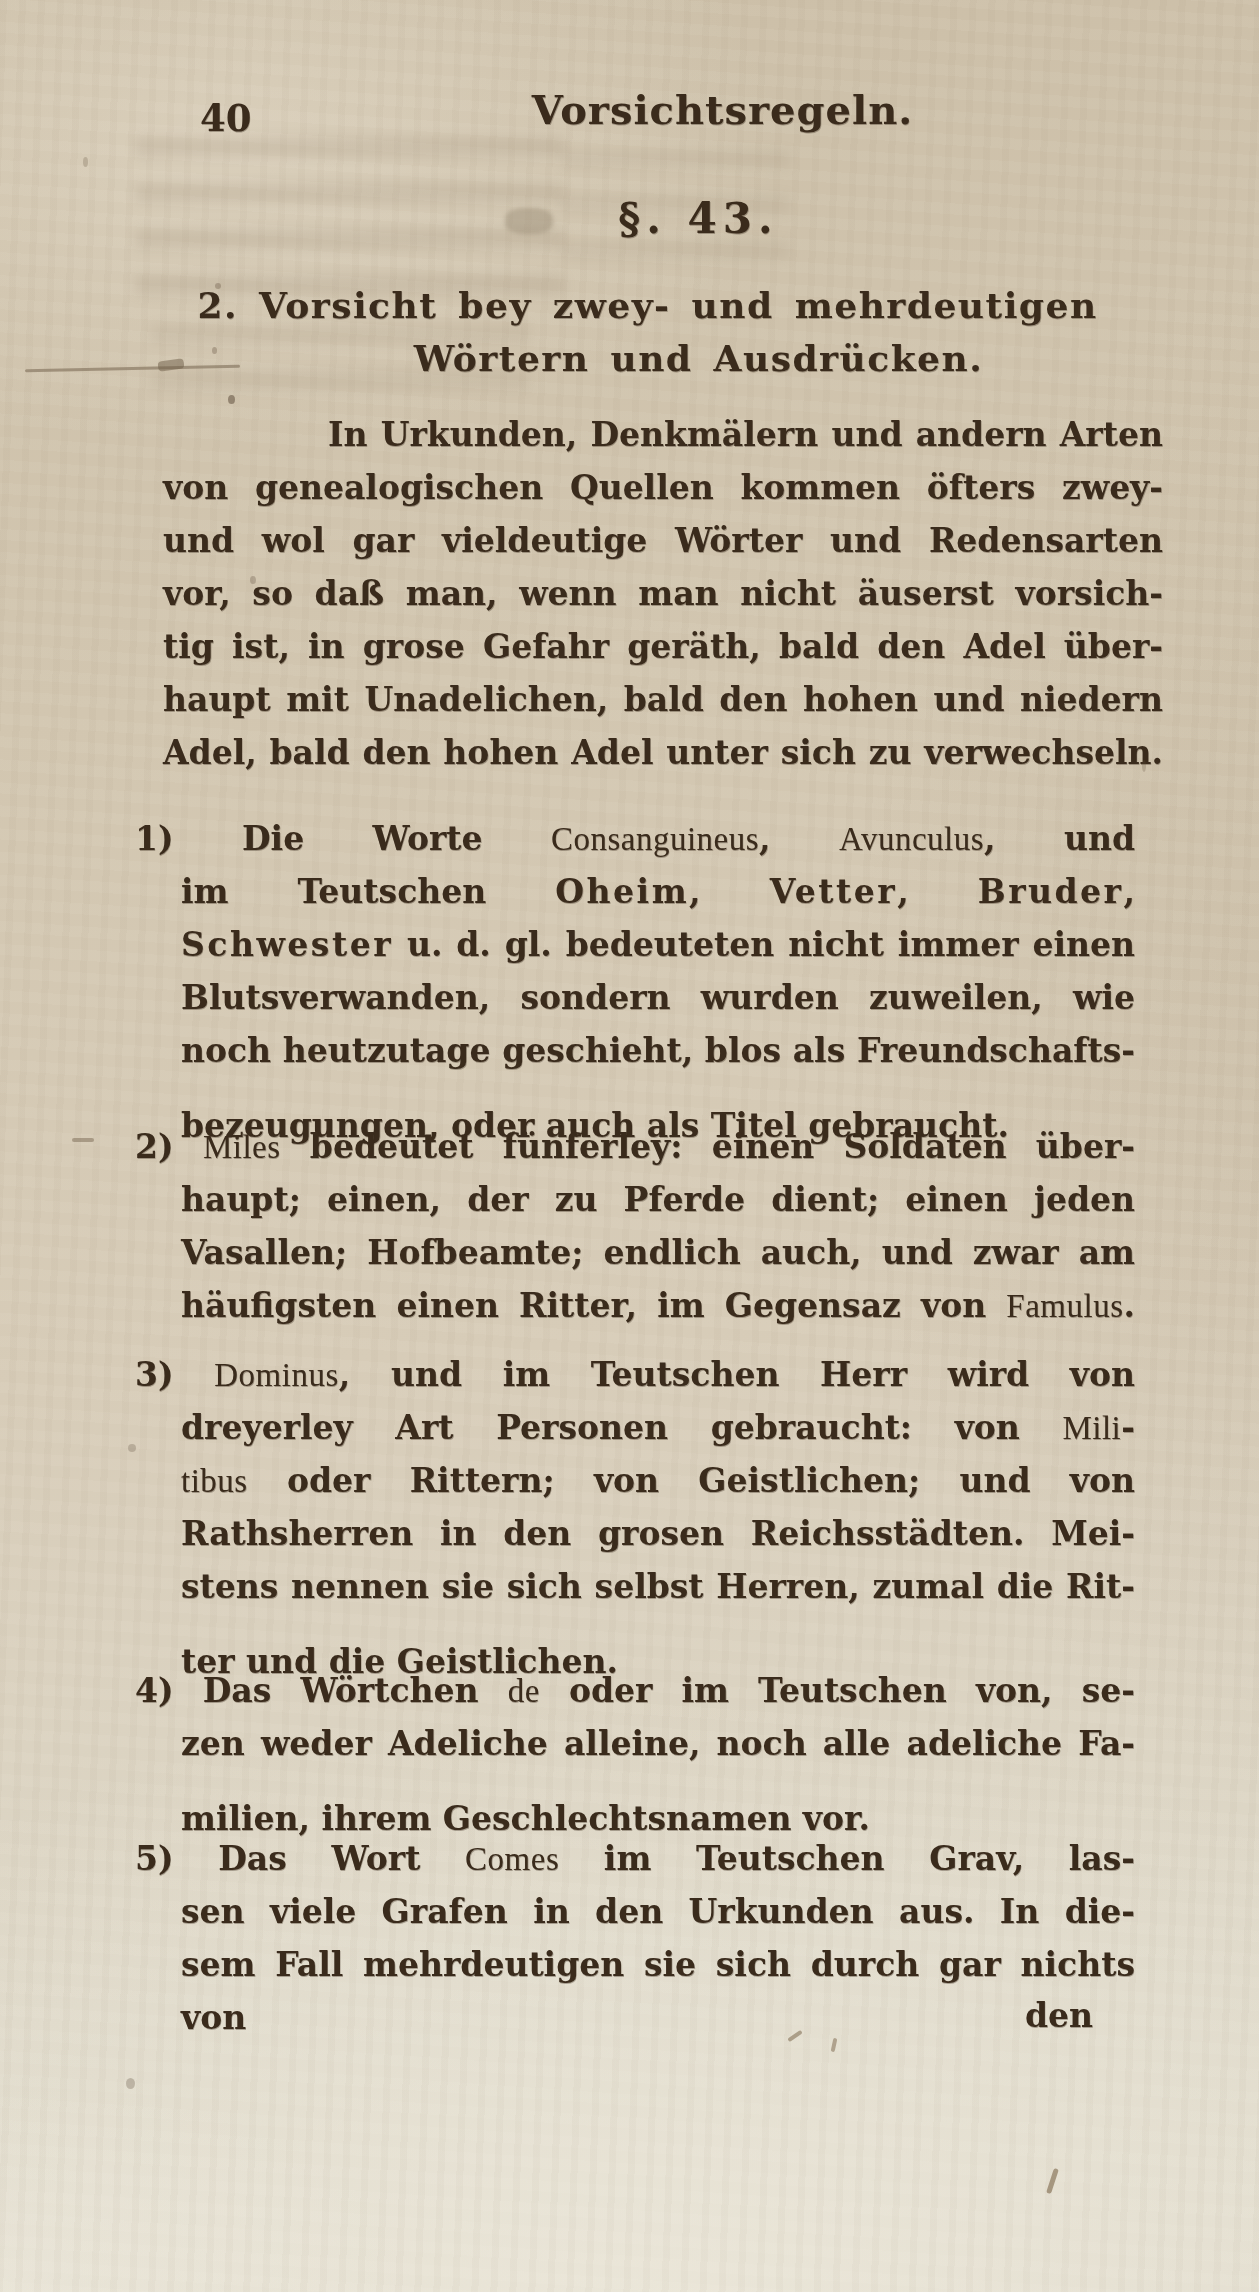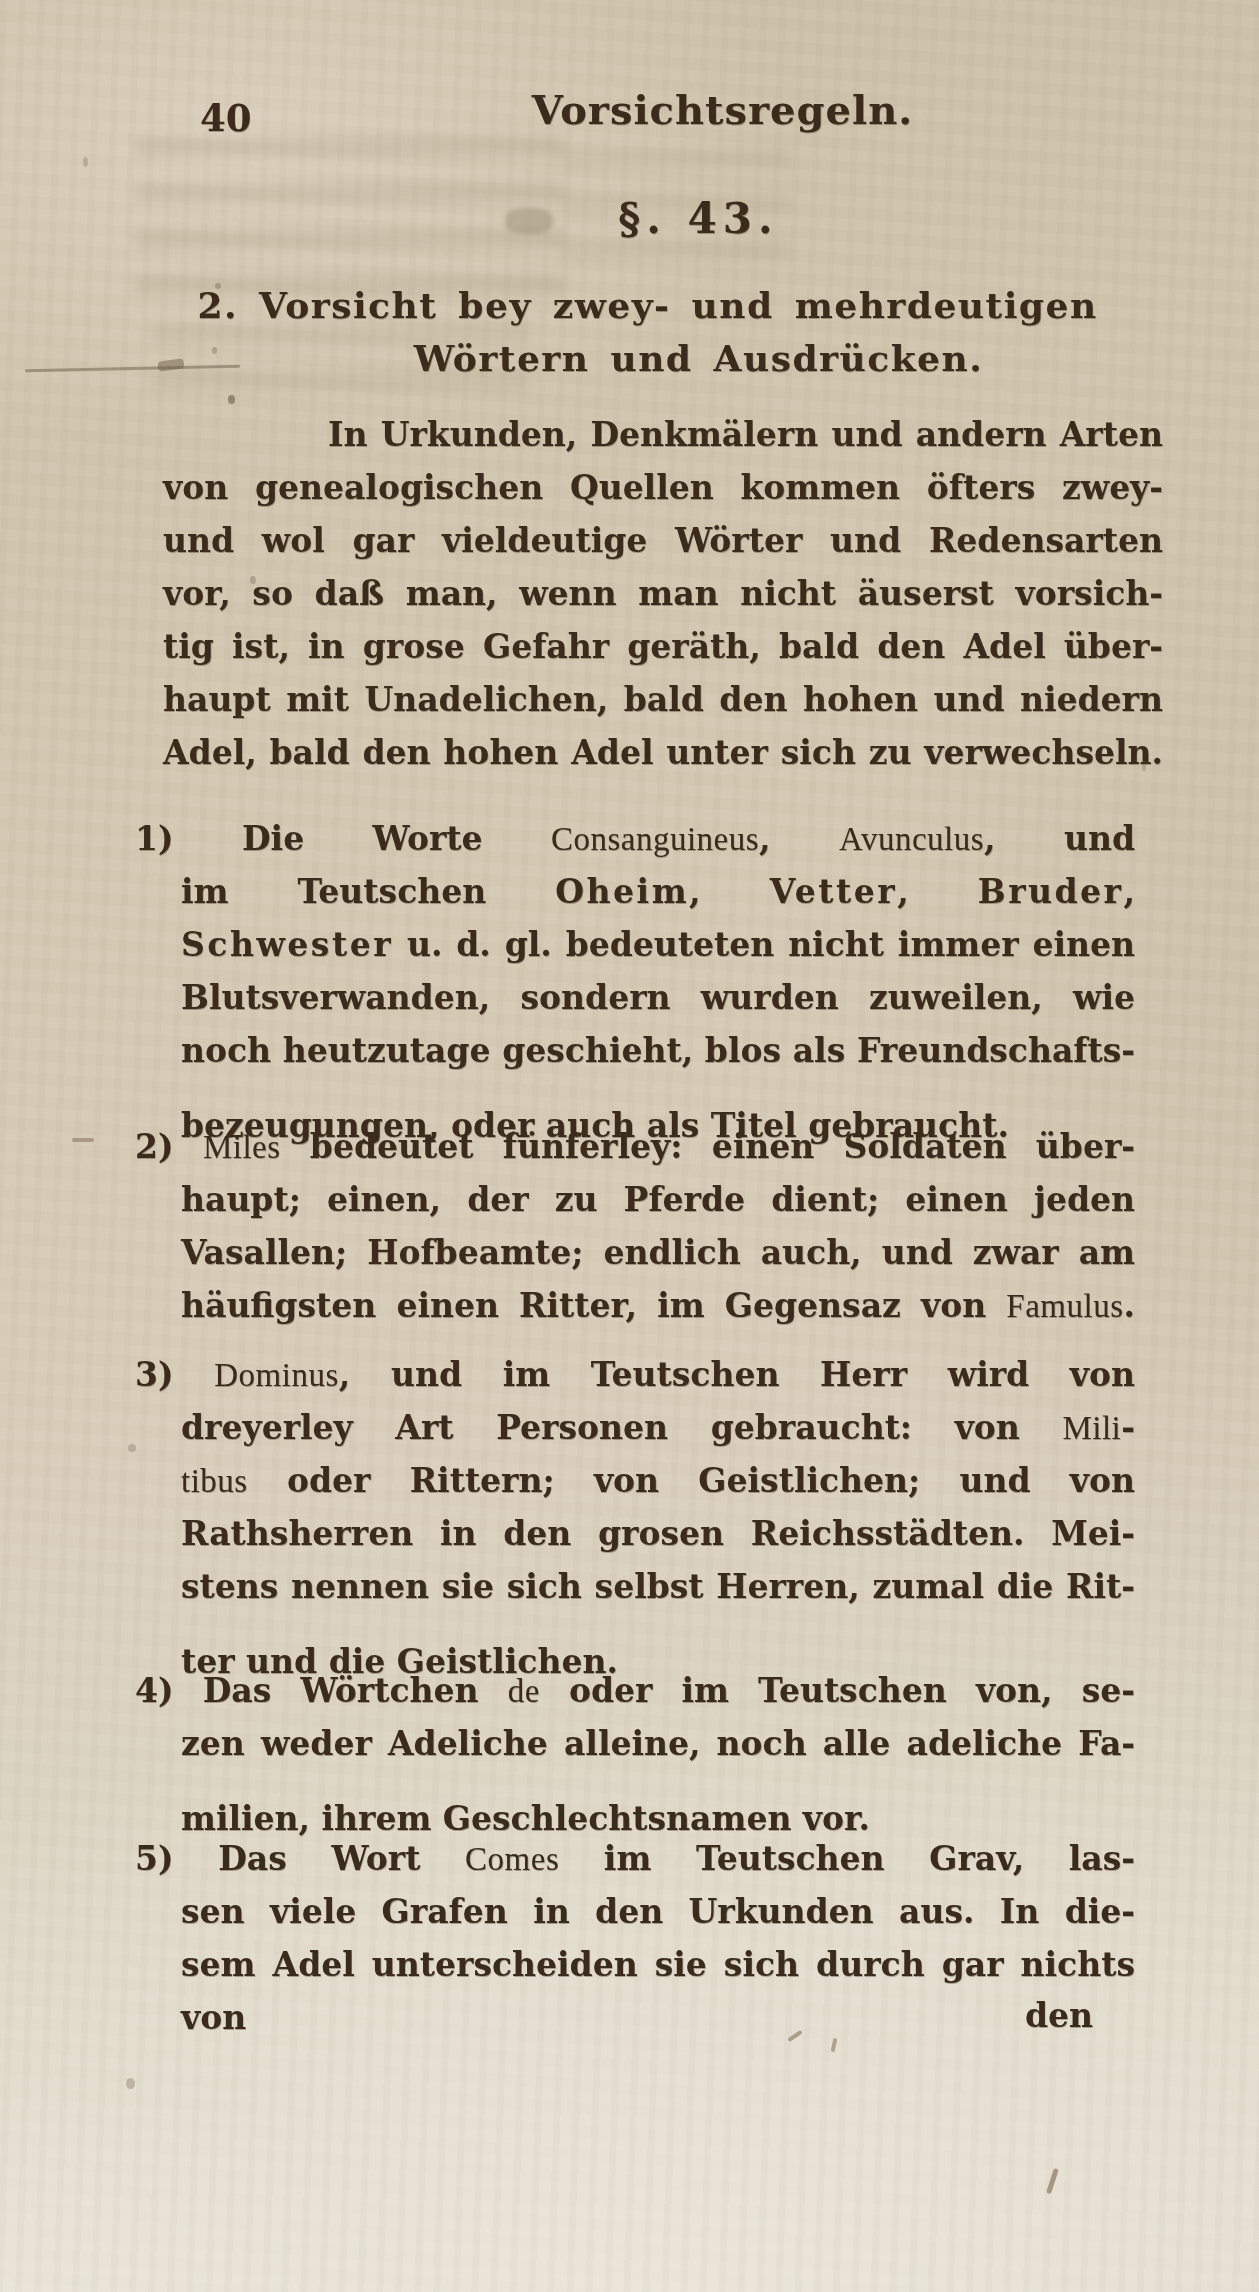--- a/index.html
+++ b/index.html
@@ -105,21 +105,21 @@
 
     <div class="item" style="top:1664px;">
       <div class="line ink">4) Das Wörtchen <span class="antiqua">de</span> oder im Teutschen von, se-</div>
       <div class="line ink">zen weder Adeliche alleine, noch alle adeliche Fa-</div>
       <div class="line ink last">milien, ihrem Geschlechtsnamen vor.</div>
     </div>
 
     <div class="item" style="top:1832px;">
       <div class="line ink">5) Das Wort <span class="antiqua">Comes</span> im Teutschen Grav, las-</div>
       <div class="line ink">sen viele Grafen in den Urkunden aus. In die-</div>
-      <div class="line ink">sem Adel unterscheiden sie sich durch gar nichts von</div>
+      <div class="line ink">sem Fall mehrdeutigen sie sich durch gar nichts von</div>
     </div>
   </div>
 
   <div class="catchword ink">den</div>
 
   <div class="mark" style="left:25px;top:367px;width:215px;height:3px;background:rgba(125,108,86,.6);border-radius:2px;transform:rotate(-1.2deg);"></div>
   <div class="mark" style="left:158px;top:360px;width:26px;height:10px;background:rgba(110,94,72,.5);border-radius:4px;transform:rotate(-8deg);"></div>
   <div class="mark" style="left:1050px;top:2168px;width:5px;height:26px;background:rgba(150,133,108,.8);border-radius:3px;transform:rotate(18deg);"></div>
   <div class="mark" style="left:793px;top:2028px;width:4px;height:16px;background:rgba(152,136,112,.75);border-radius:3px;transform:rotate(55deg);"></div>
   <div class="mark" style="left:832px;top:2038px;width:4px;height:14px;background:rgba(152,136,112,.7);border-radius:3px;transform:rotate(12deg);"></div>

